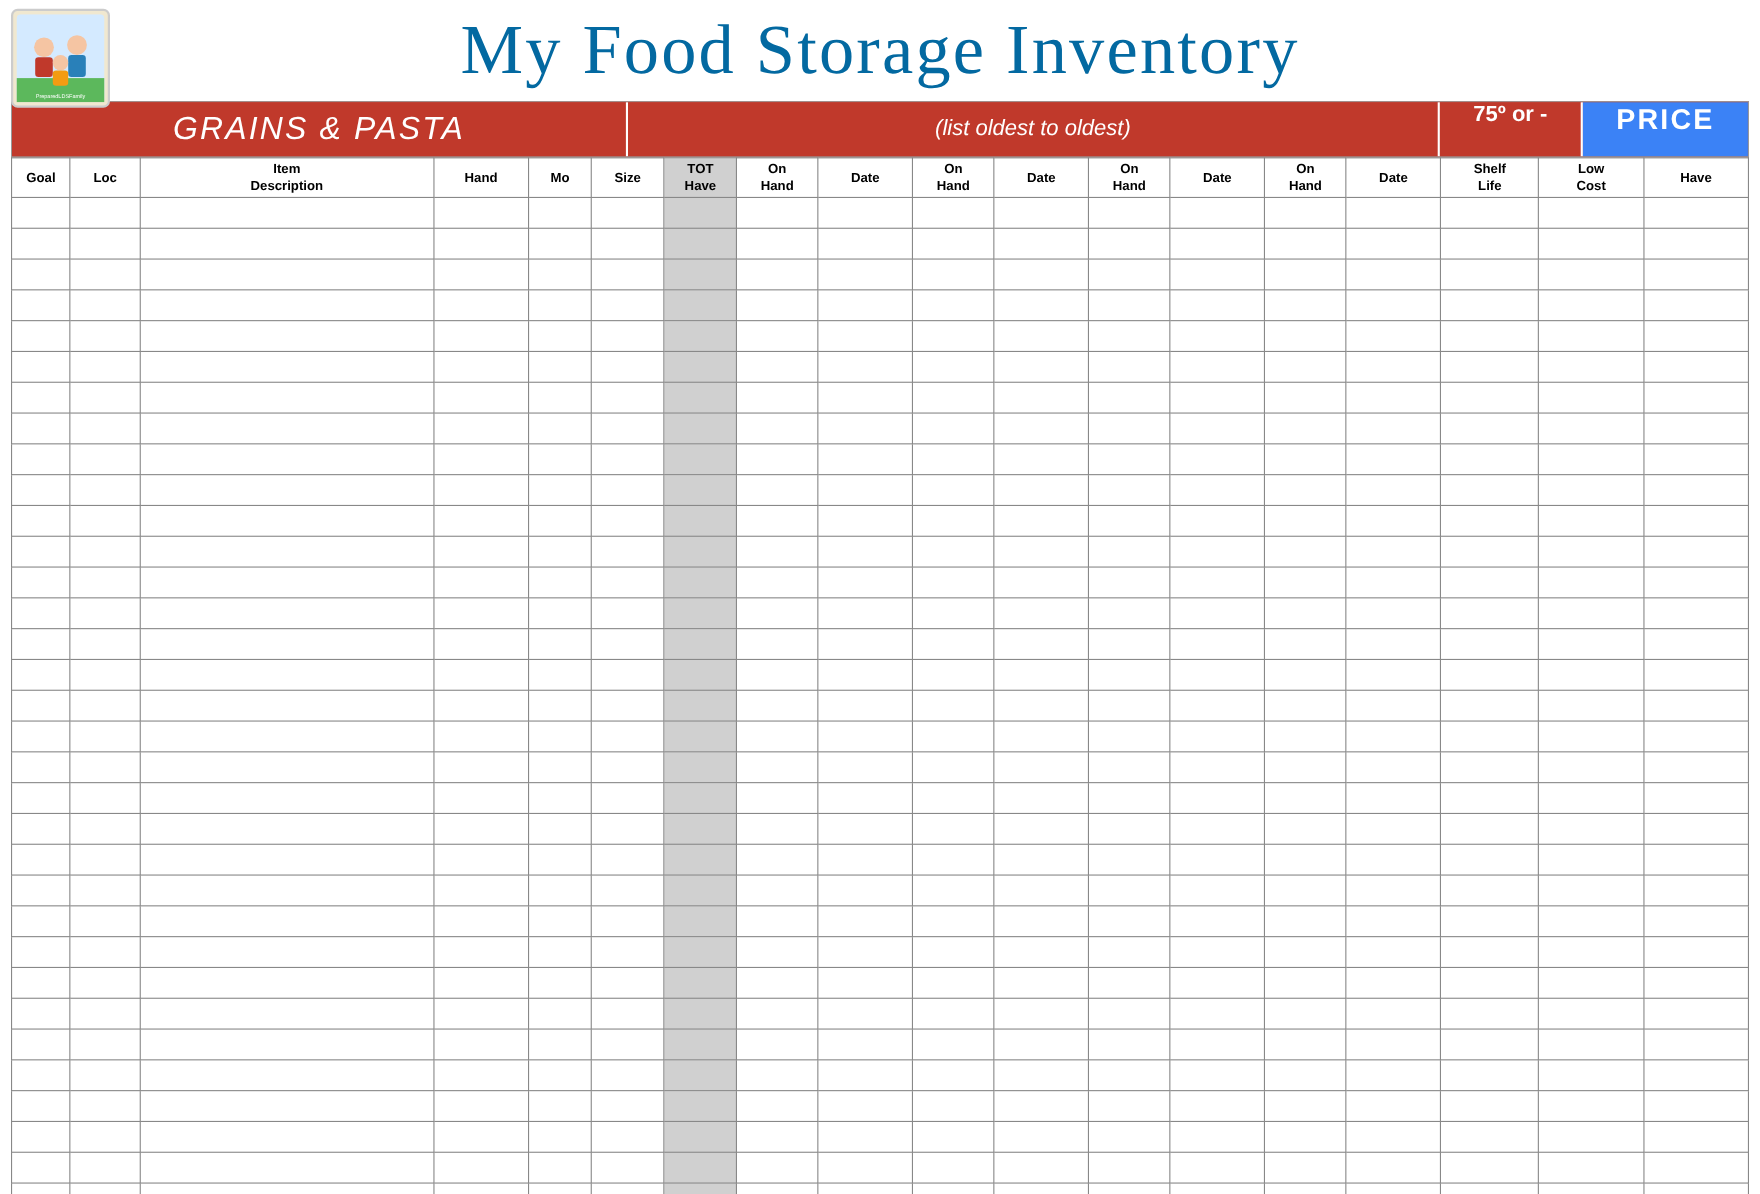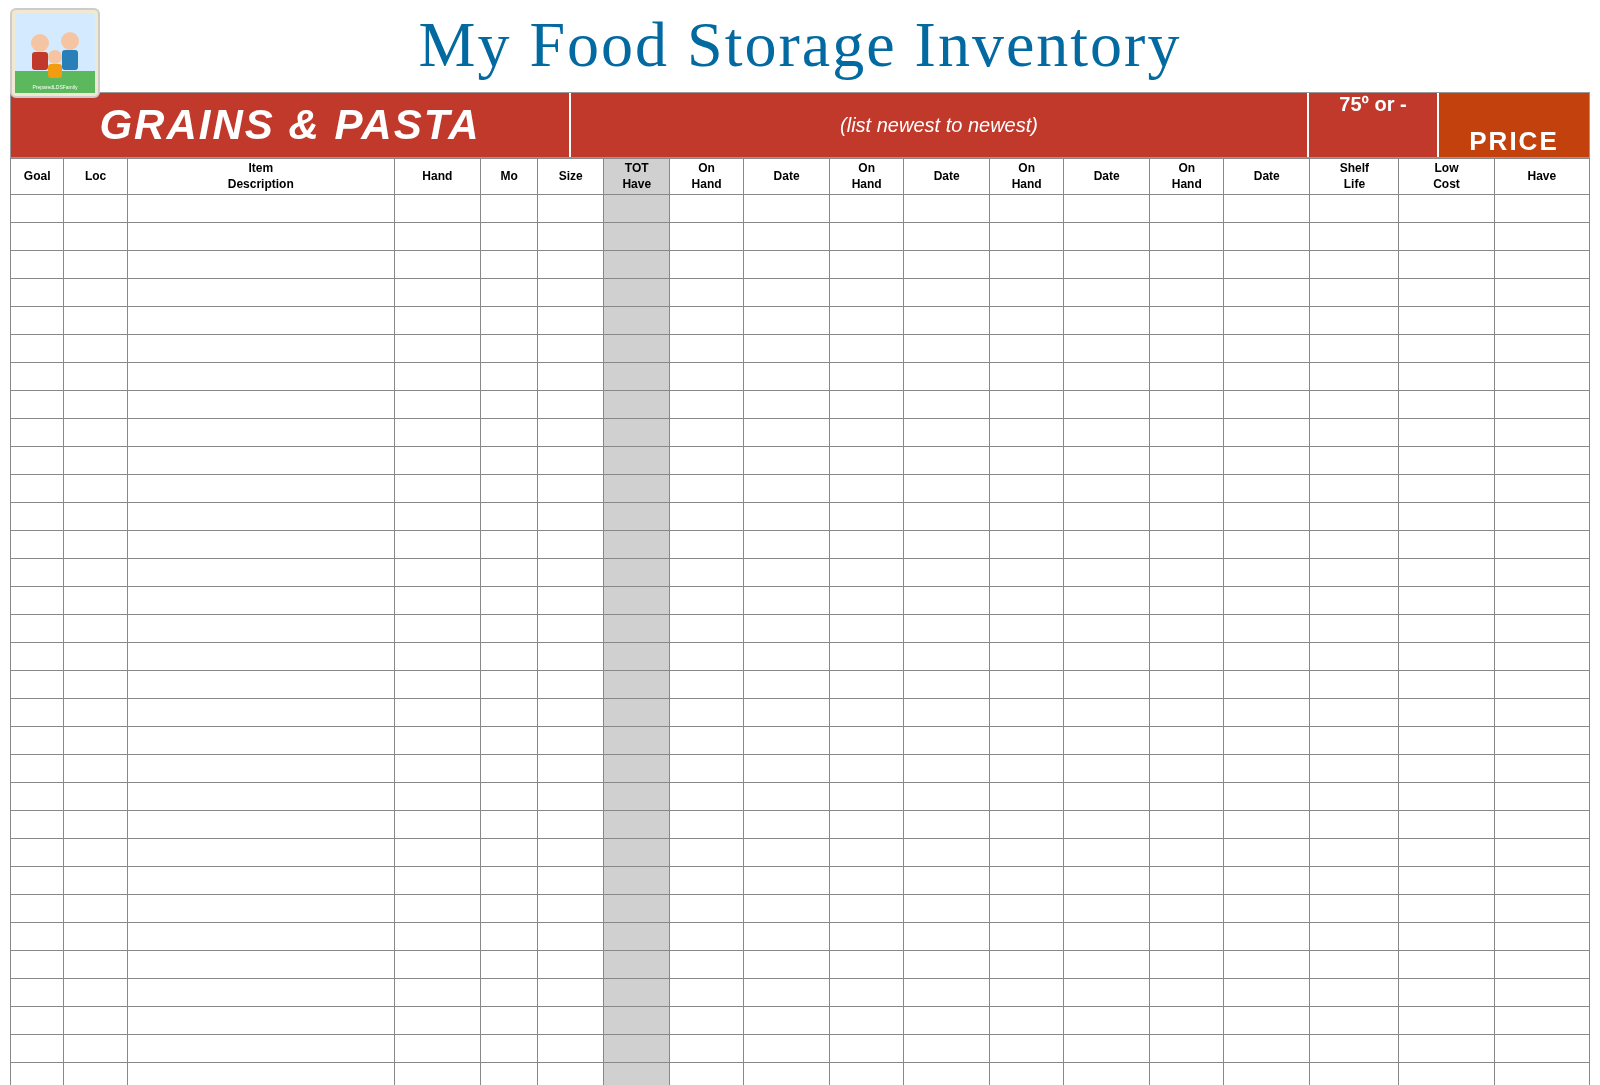--- a/index.html
+++ b/index.html
@@ -73,22 +73,22 @@
       align-items: center;
       justify-content: center;
       padding: 8px 20px;
       min-width: 560px;
       border-right: 2px solid #fff;
     }
 
     .red-header-left span {
       font-family: Arial, sans-serif;
       font-style: italic;
-      font-weight: 700;
-      font-size: 42px;
+      font-weight: 400;
+      font-size: 29px;
       color: #fff;
       letter-spacing: 2px;
     }
 
     .red-header-middle {
       background-color: #c0392b;
       flex: 1;
       display: flex;
       align-items: center;
       justify-content: center;
@@ -112,23 +112,23 @@
     }
 
     .red-header-right1 span {
       font-size: 20px;
       color: #fff;
       font-weight: bold;
       text-align: center;
     }
 
     .red-header-right2 {
-      background-color: #c2410c;
+      background-color: #3b82f6;
       display: flex;
-      align-items: flex-end;
+      align-items: flex-start;
       justify-content: center;
       min-width: 150px;
       padding: 0 8px;
     }
 
     .red-header-right2 span {
       font-size: 26px;
       color: #fff;
       font-weight: bold;
       letter-spacing: 2px;
@@ -205,21 +205,21 @@
     </div>
 
     <h1 id="title">My Food Storage Inventory</h1>
   </div>
 
   <div class="red-header">
     <div class="red-header-left">
       <span>GRAINS &amp; PASTA</span>
     </div>
     <div class="red-header-middle">
-      <span>(list newest to newest)</span>
+      <span>(list oldest to oldest)</span>
     </div>
     <div class="red-header-right1">
       <span>75º or -</span>
     </div>
     <div class="red-header-right2">
       <span>PRICE</span>
     </div>
   </div>
 
   <table id="inventory-table">

